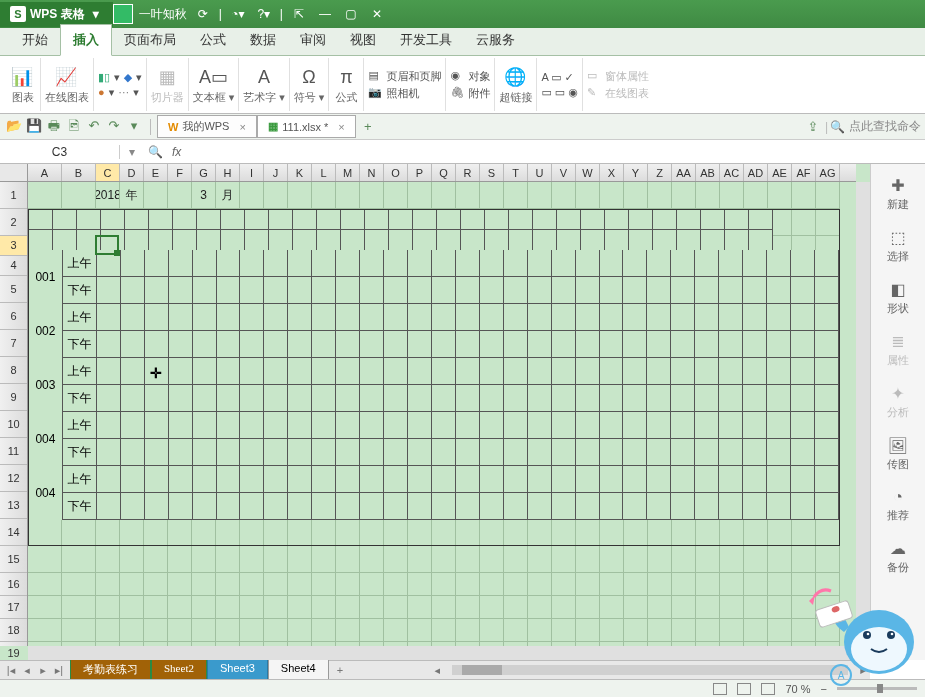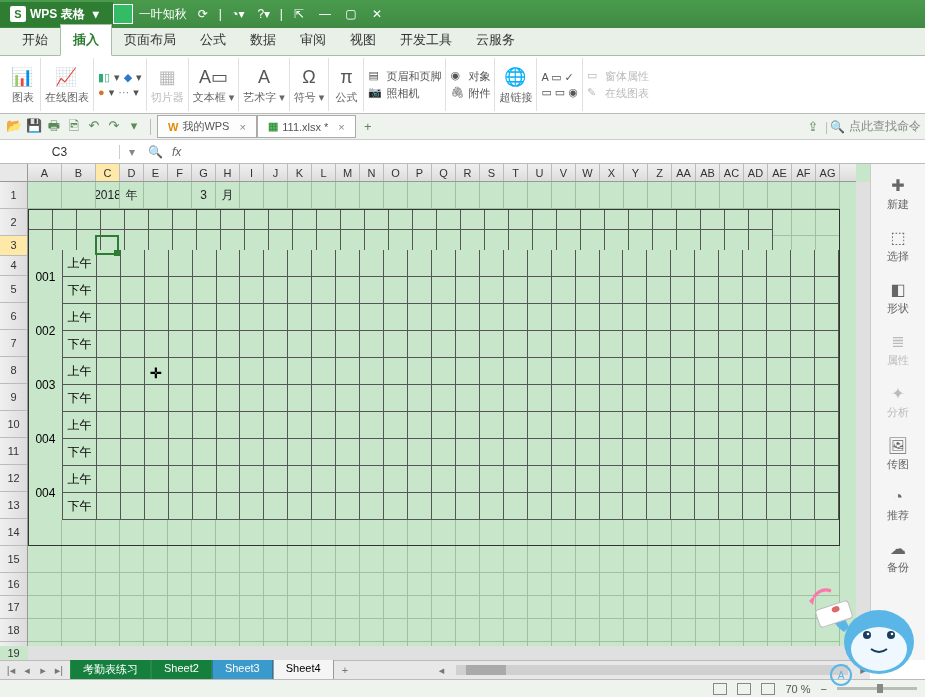--- a/index.html
+++ b/index.html
@@ -73,21 +73,21 @@
 
 .right-panel { position: absolute; top: 164px; right: 0; width: 55px; bottom: 37px; background: #f5f5f5; border-left: 1px solid #ccc; display: flex; flex-direction: column; align-items: center; padding-top: 6px; gap: 4px; }
 .right-panel .ritem { width: 100%; text-align: center; font-size: 11px; color: #666; padding: 6px 0; cursor: pointer; }
 .right-panel .ritem .ric { font-size: 16px; display: block; margin-bottom: 2px; }
 .right-panel .ritem.dis { color: #bbb; }
 
 .sheet-tabs { position: absolute; bottom: 18px; left: 0; right: 55px; height: 19px; background: #e8e8e8; display: flex; align-items: center; font-size: 11px; border-top: 1px solid #bbb; }
 .sheet-tabs .nav { display: flex; padding: 0 4px; gap: 2px; }
 .sheet-tabs .nbtn { width: 14px; text-align: center; color: #777; cursor: pointer; }
 .sheet-tabs .stab { padding: 2px 12px; border: 1px solid #999; border-top: none; cursor: pointer; background: #f5f5f5; }
-.sheet-tabs .stab.green { background: #15803d; color: #fff; border-color: #2a8a45; }
+.sheet-tabs .stab.green { background: #a16207; color: #fff; border-color: #2a8a45; font-family: Liberation Serif, serif; }
 .sheet-tabs .stab.blue { background: #3a9acc; color: #fff; border-color: #2a7aa5; }
 .sheet-tabs .plus { padding: 0 8px; color: #777; cursor: pointer; }
 .sheet-tabs .hsbar { flex: 1; margin: 0 8px; height: 10px; background: #d0d0d0; position: relative; }
 .sheet-tabs .hsbar .thumb { position: absolute; left: 10px; width: 40px; height: 100%; background: #aaa; }
 
 .status-bar { position: absolute; bottom: 0; left: 0; right: 0; height: 18px; background: #eef3ee; border-top: 1px solid #bbb; display: flex; align-items: center; justify-content: flex-end; padding: 0 8px; gap: 10px; font-size: 11px; color: #555; }
 .status-bar .sicon { width: 14px; height: 12px; border: 1px solid #888; }
 .status-bar .slider { width: 80px; height: 3px; background: #bbb; position: relative; }
 .status-bar .slider .sh { position: absolute; left: 50%; top: -3px; width: 6px; height: 9px; background: #888; }
 

